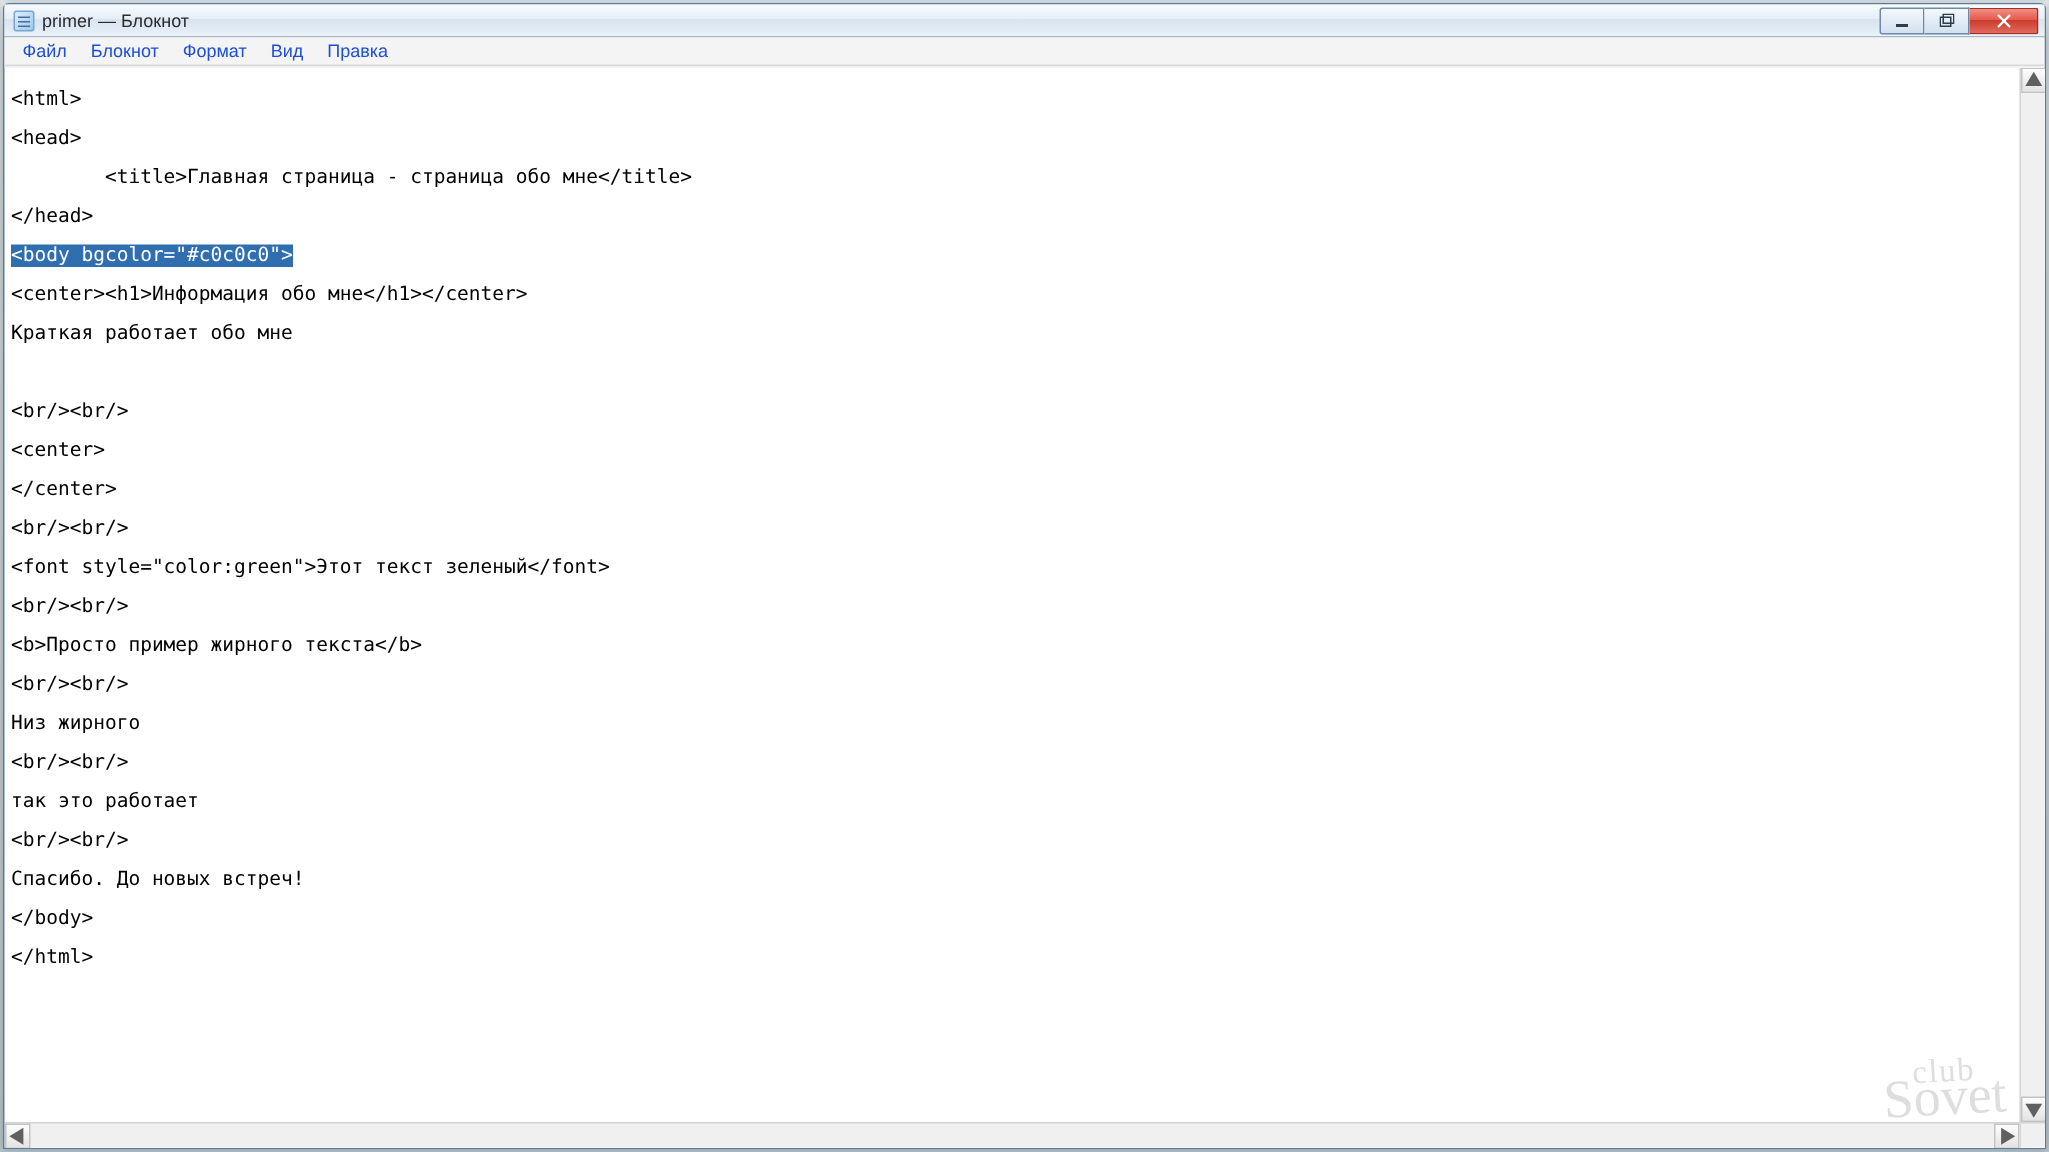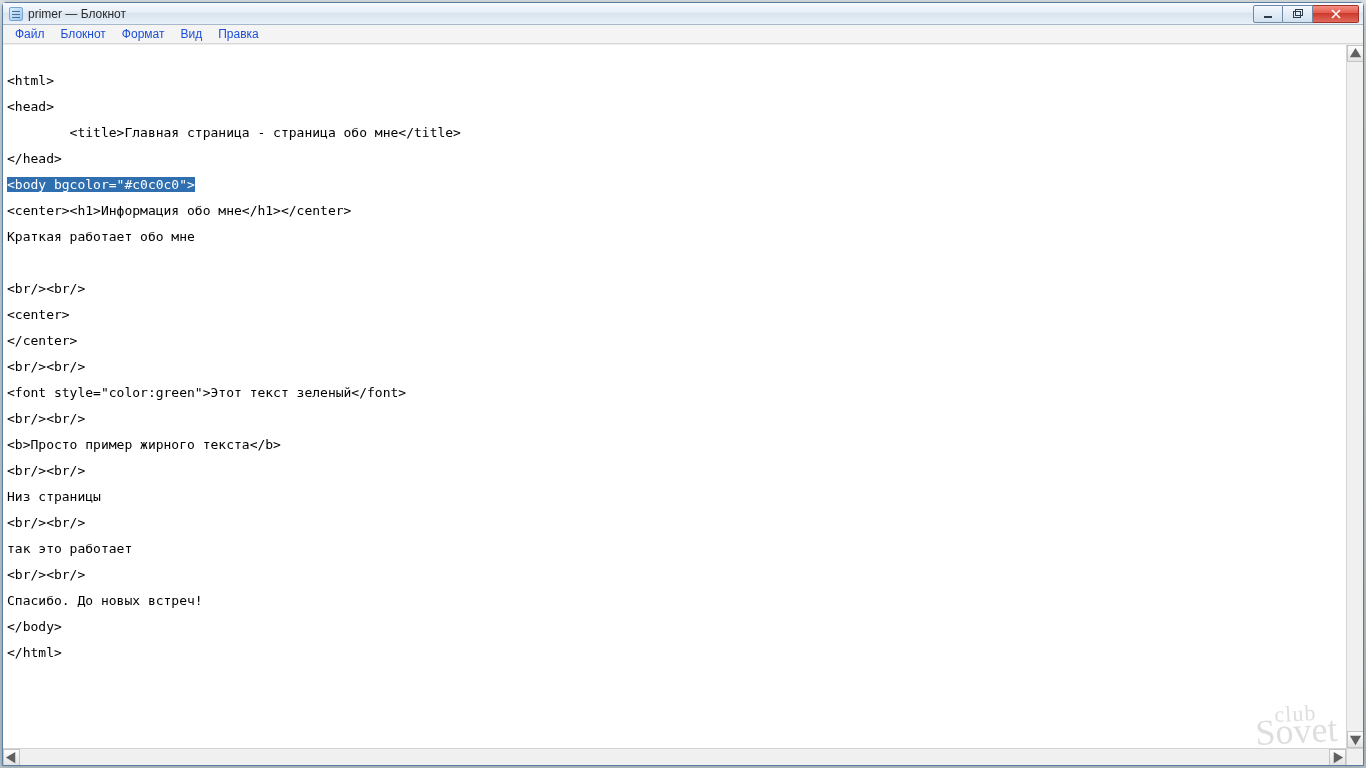--- a/index.html
+++ b/index.html
@@ -100,21 +100,21 @@
     overflow: auto;
     position: relative;
     border-top: 1px solid #eee;
   }
   .content {
     font-family: "Lucida Console", Consolas, monospace;
     font-size: 13px;
     line-height: 13px;
     white-space: pre;
     color: #000;
-    padding: 16px 4px 2px 4px;
+    padding: 2px 4px 2px 4px;
   }
   .line { display: block; min-height: 13px; }
   .sel {
     background: #2f6fb0;
     color: #fff;
   }
   
   .vscroll {
     position: absolute;
     top: 0; right: 0; bottom: 17px;
@@ -208,21 +208,21 @@
 <span class="line">Краткая работает обо мне</span>
 <span class="line"></span>
 <span class="line">&lt;br/&gt;&lt;br/&gt;</span>
 <span class="line">&lt;center&gt;</span>
 <span class="line">&lt;/center&gt;</span>
 <span class="line">&lt;br/&gt;&lt;br/&gt;</span>
 <span class="line">&lt;font style="color:green"&gt;Этот текст зеленый&lt;/font&gt;</span>
 <span class="line">&lt;br/&gt;&lt;br/&gt;</span>
 <span class="line">&lt;b&gt;Просто пример жирного текста&lt;/b&gt;</span>
 <span class="line">&lt;br/&gt;&lt;br/&gt;</span>
-<span class="line">Низ страницы</span>
+<span class="line">Низ жирного</span>
 <span class="line">&lt;br/&gt;&lt;br/&gt;</span>
 <span class="line">так это работает</span>
 <span class="line">&lt;br/&gt;&lt;br/&gt;</span>
 <span class="line">Спасибо. До новых встреч!</span>
 <span class="line">&lt;/body&gt;</span>
 <span class="line">&lt;/html&gt;</span>
     </div>
 
     <div class="vscroll">
       <div class="sb-btn">

